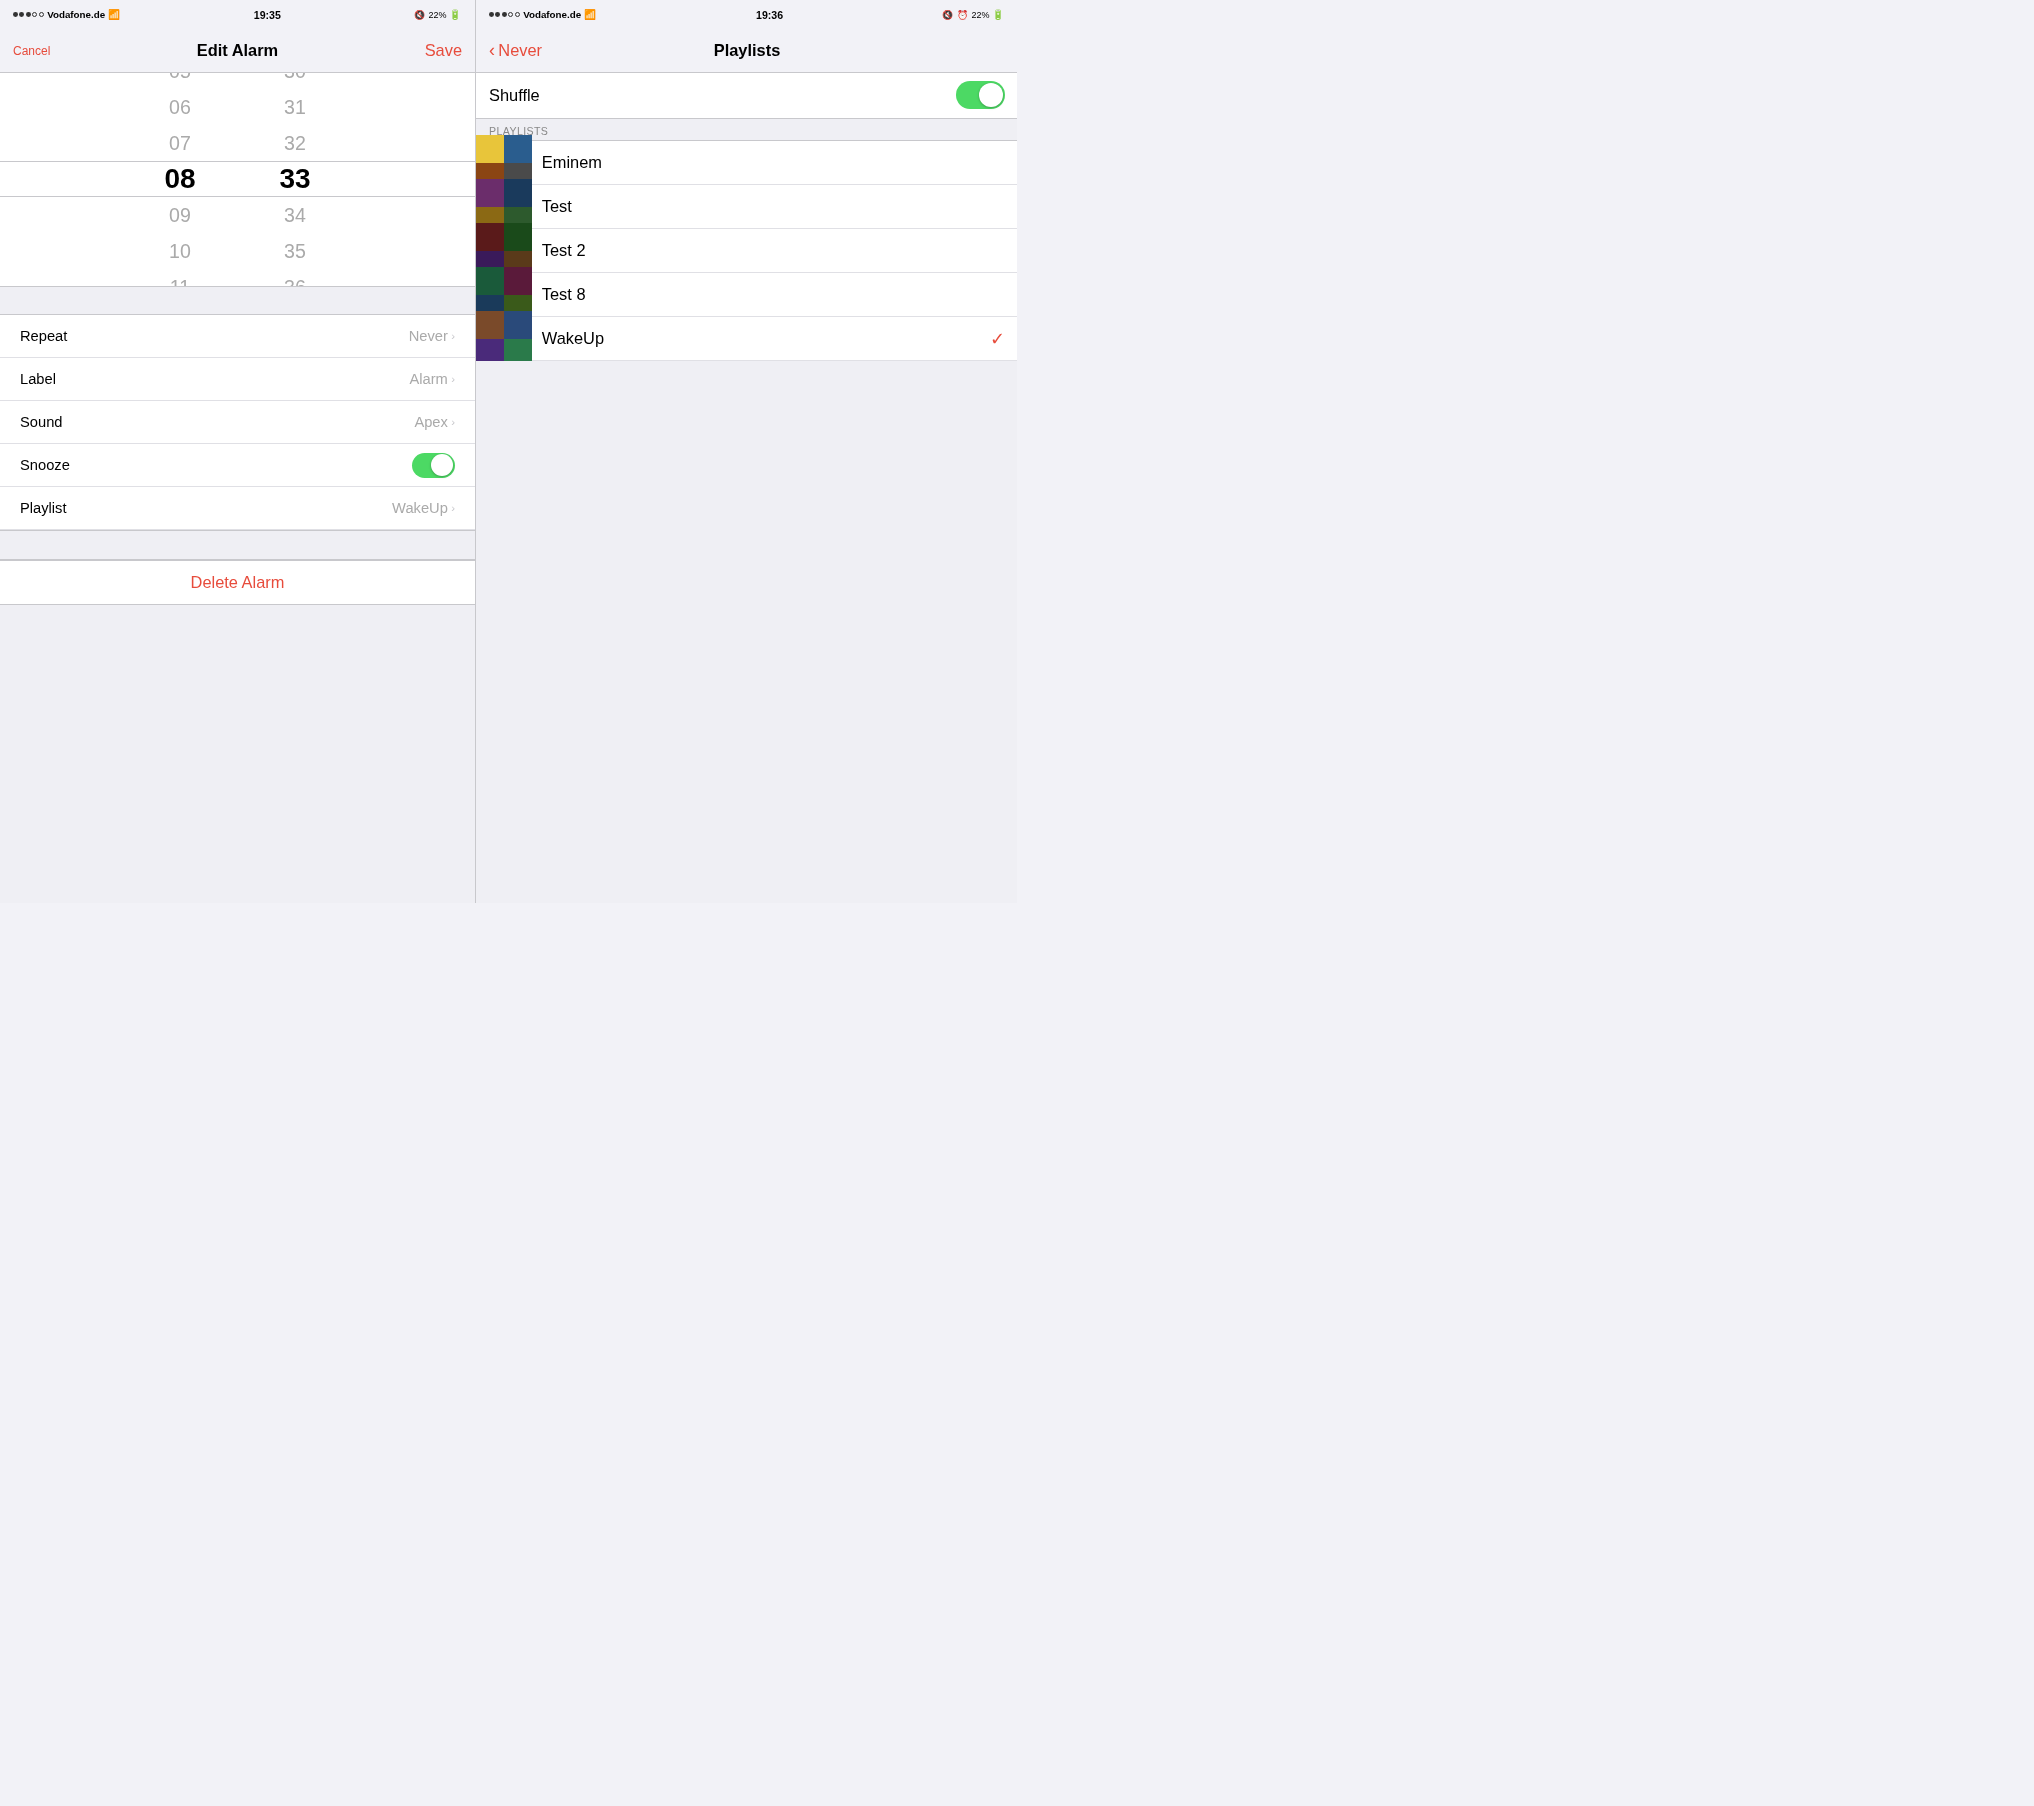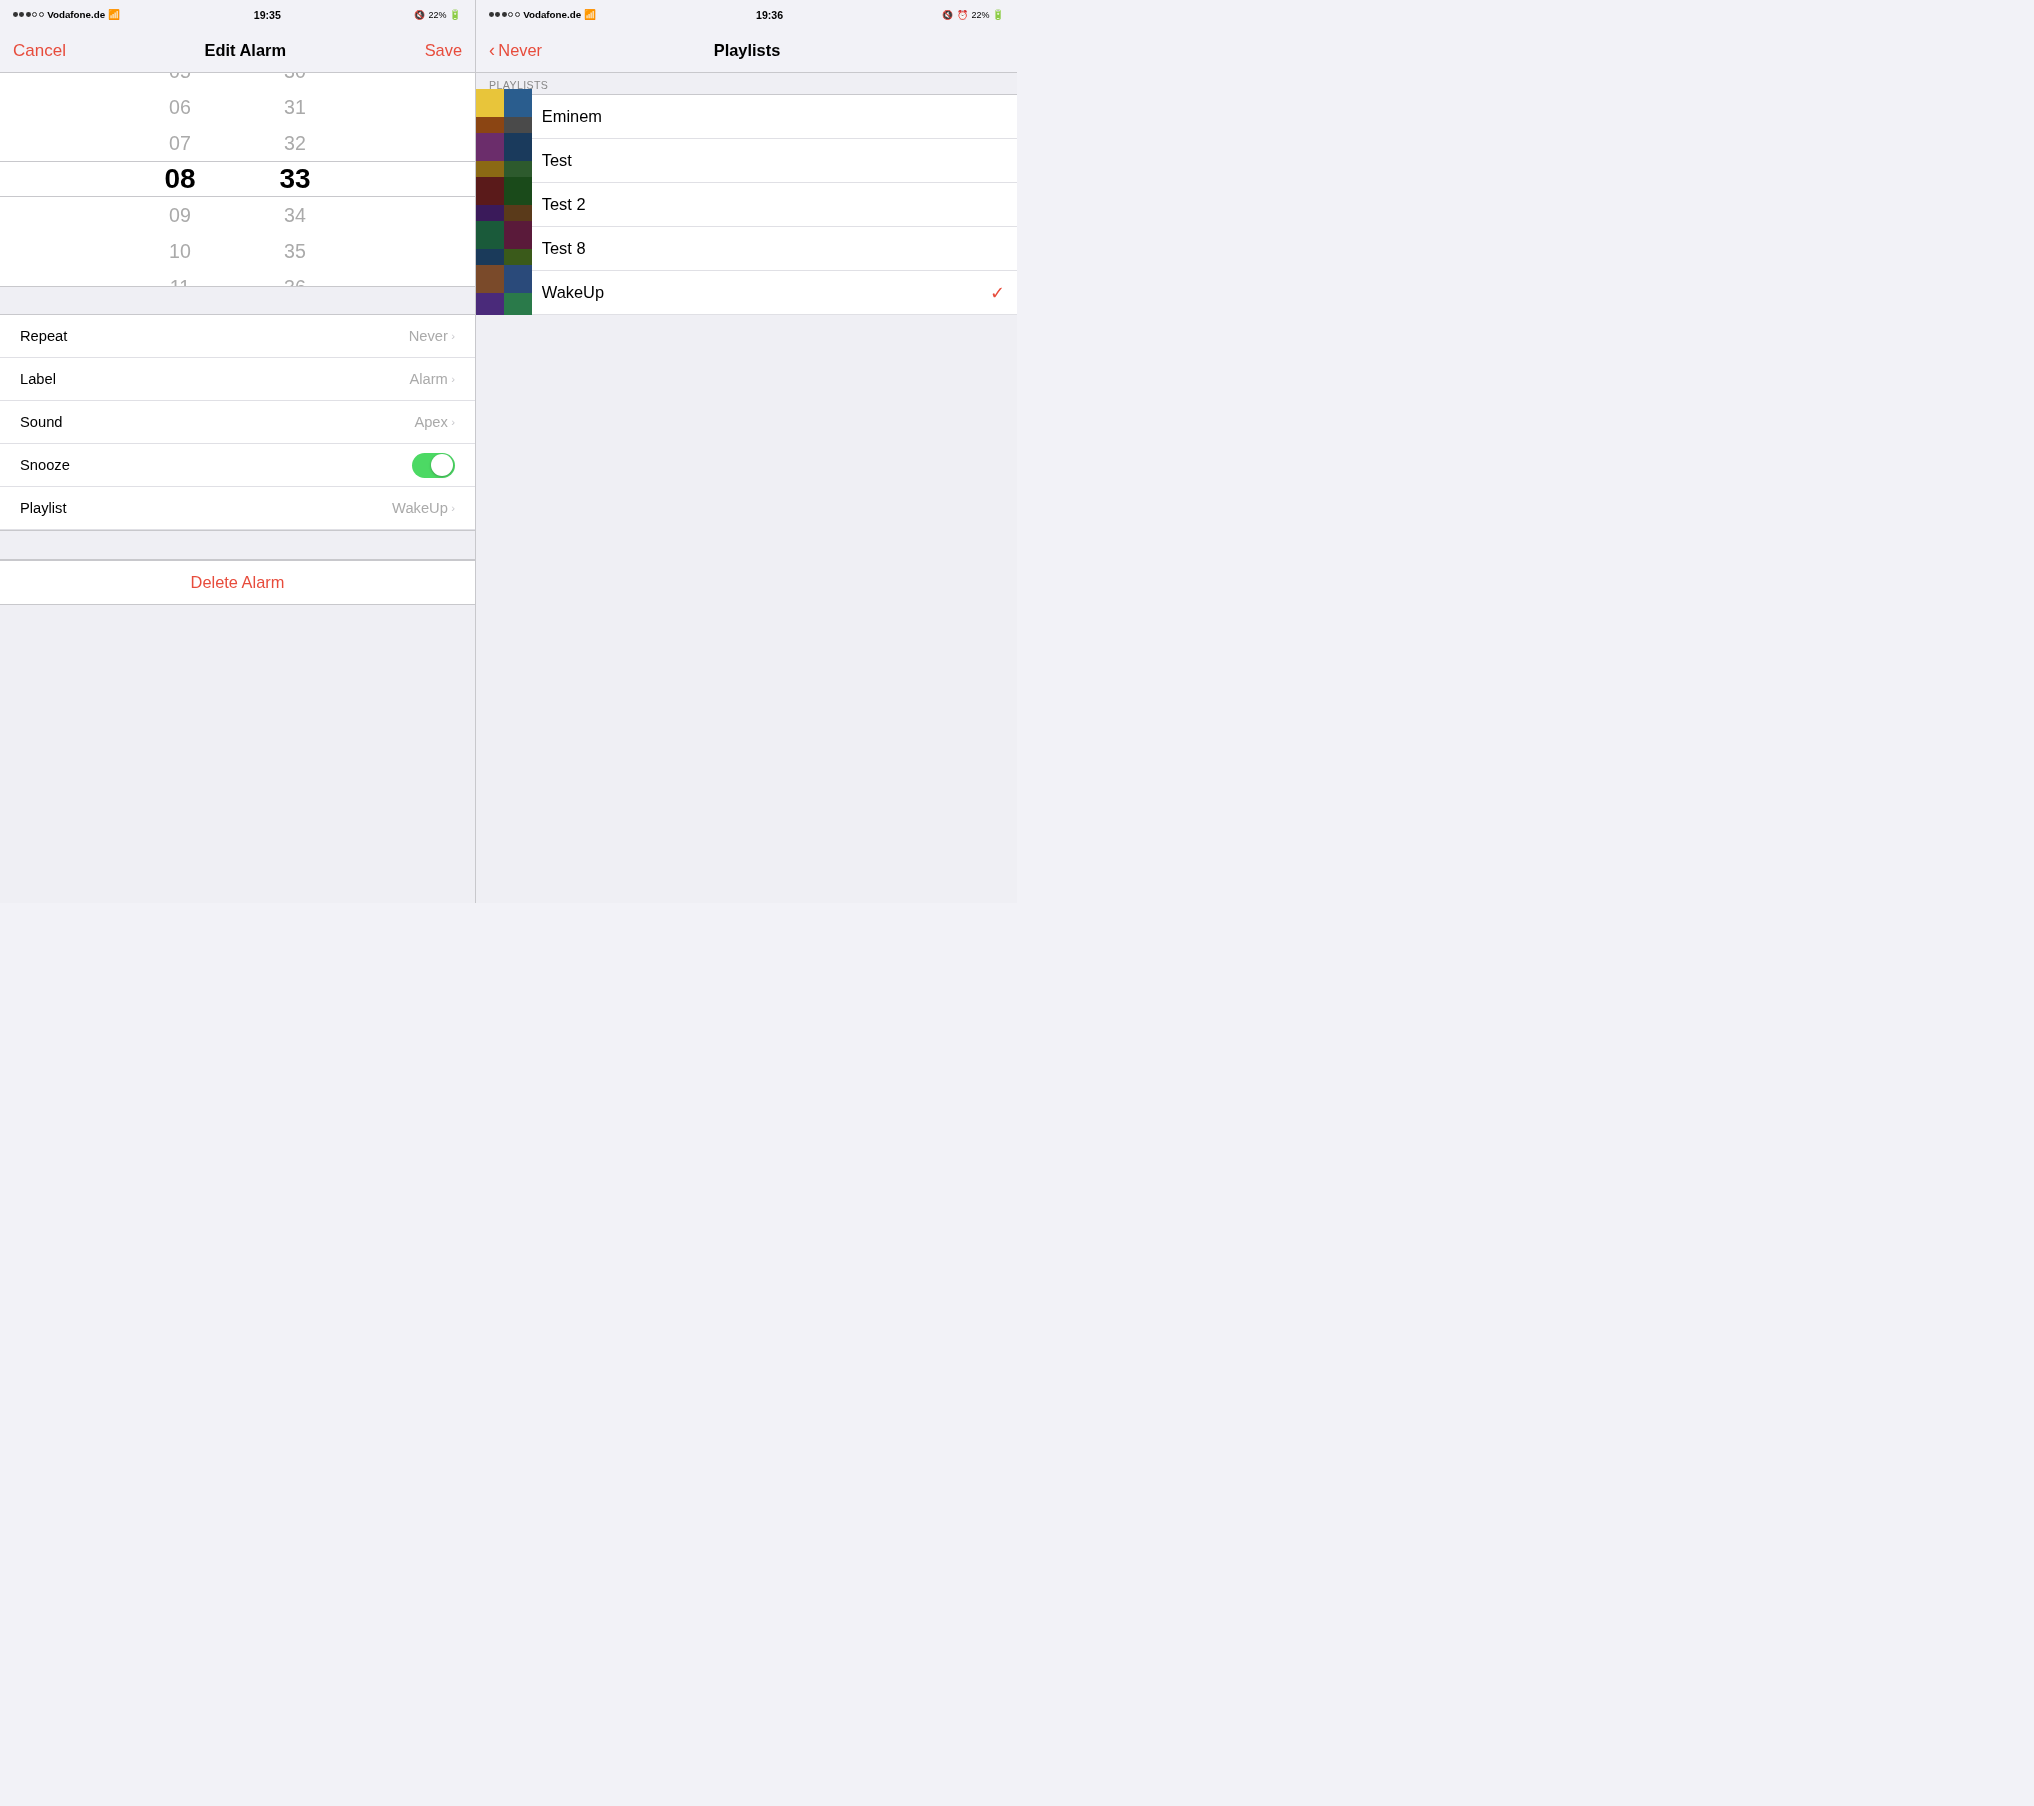--- a/index.html
+++ b/index.html
@@ -59,21 +59,21 @@
       display: flex;
       justify-content: space-between;
       align-items: center;
       padding: 6.5px 13px;
       background: #f2f2f7;
       border-bottom: 0.8px solid #c8c8cc;
       height: 43px;
     }
     .nav-cancel {
       color: #e74c3c;
-      font-size: 17px;
+      font-size: 12px;
       font-weight: 400;
     }
     .nav-title {
       font-size: 16.4px;
       font-weight: 700;
       color: #000;
     }
     .nav-save {
       color: #e74c3c;
       font-size: 16.4px;
@@ -482,20 +482,26 @@
   </div>
 
   <div class="nav-bar" style="position:relative;">
     <div class="back-btn">
       <span class="back-chevron">‹</span>
       <span>Never</span>
     </div>
     <span class="nav-title" style="position:absolute; left:50%; transform:translateX(-50%);">Playlists</span>
   </div>
 
+  <div class="shuffle-row">
+    <span class="shuffle-label">Shuffle</span>
+    <div class="toggle-lg">
+      <div class="toggle-lg-knob"></div>
+    </div>
+  </div>
 
   <div class="playlists-header">PLAYLISTS</div>
 
   <div class="playlists-list">
 
     <div class="playlist-row">
       <div class="playlist-thumb">
         <div class="thumb-cell c1"></div>
         <div class="thumb-cell c2"></div>
         <div class="thumb-cell c3"></div>

